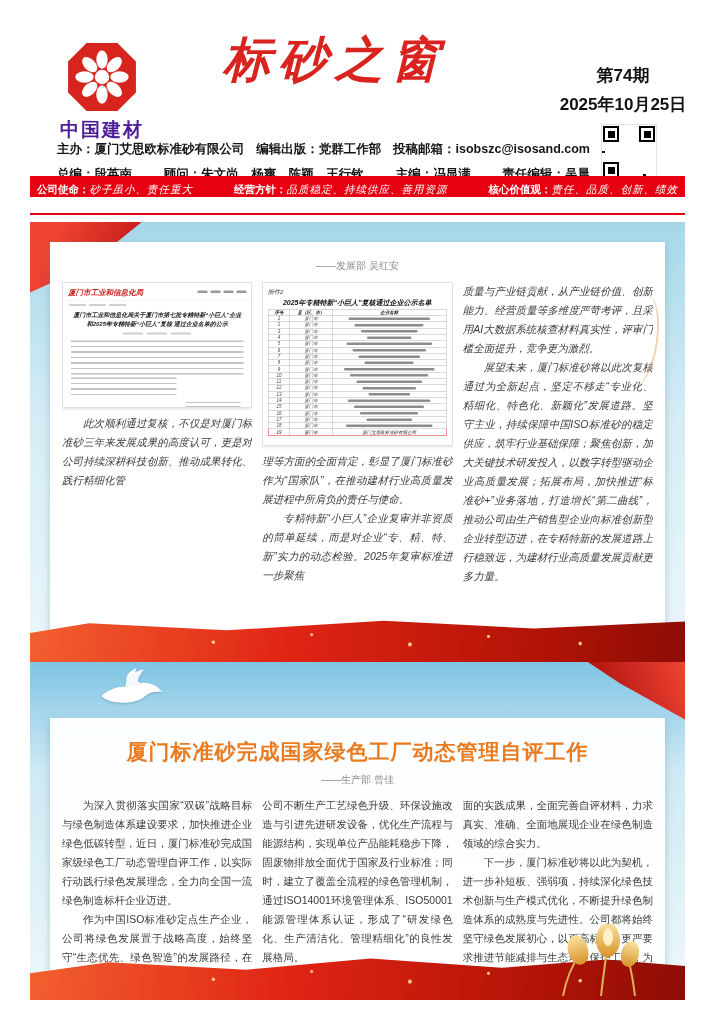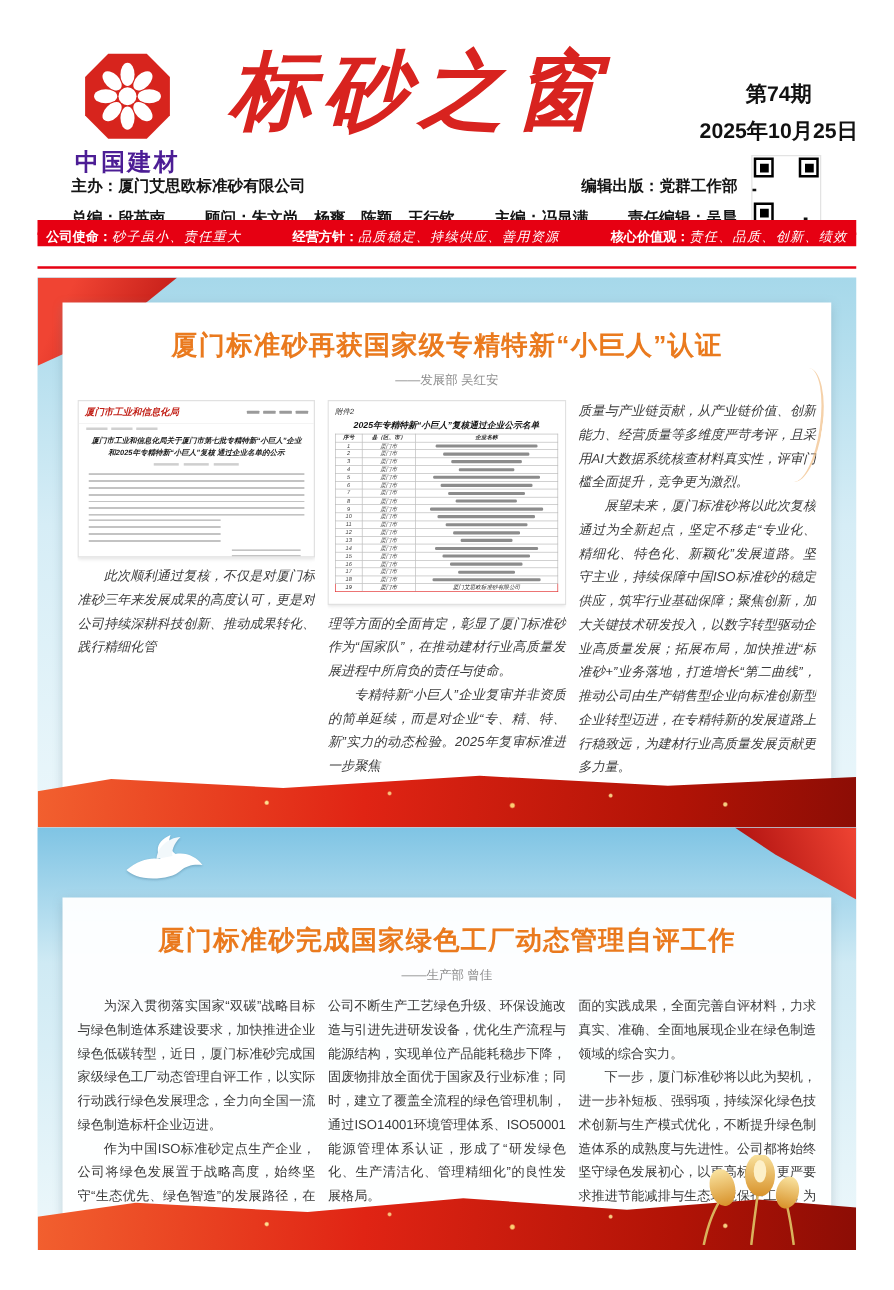--- a/index.html
+++ b/index.html
@@ -5,21 +5,21 @@
   * { margin:0; padding:0; box-sizing:border-box; }
   html,body { width:715px; }
   body { height:1032px; position:relative; background:#fff; font-family:"Liberation Sans",sans-serif; color:#222; overflow:hidden; }
 
   
   .logo { position:absolute; left:56px; top:40px; width:92px; text-align:center; }
   .logo svg { width:74px; height:74px; display:block; margin:0 auto; }
   .logo-text { color:#4c1d95; font-weight:800; font-size:19px; letter-spacing:2px; margin-top:3px; }
 
   .paper-title { position:absolute; left:150px; top:28px; width:370px; text-align:center;
-    font-family:"DejaVu Serif",serif; font-style:italic; font-weight:900; font-size:68px;
+    font-family:"DejaVu Serif",serif; font-style:italic; font-weight:900; font-size:48px;
     color:#d8231f; letter-spacing:8px; white-space:nowrap; }
 
   .issue-block { position:absolute; left:548px; top:62px; width:150px; text-align:center;
     font-size:17px; font-weight:700; color:#111; line-height:1.7; }
 
   .qr-wrap { position:absolute; left:595px; top:124px; width:68px; text-align:center; }
   .qr { position:relative; width:56px; height:56px; margin:0 auto; background:#fff; border:1px solid #e3e3e3;
         display:grid; grid-template-columns:repeat(21,1fr); grid-template-rows:repeat(21,1fr); }
   .qr .c { background:#111; }
   .finder { position:absolute; width:16px; height:16px; border:2.5px solid #000; background:#fff; }
@@ -595,20 +595,21 @@
       <span></span>
       <span></span>
     </div>
   <div class="qr-caption">公司微信公众号</div>
 </div>
 
 <div class="masthead">
   <div class="row">
     <span><b>主办：</b><span>厦门艾思欧标准砂有限公司</span></span>
     <span><b>编辑出版：</b><span>党群工作部</span></span>
+    <span><b>投稿邮箱：</b><span>isobszc@isosand.com</span></span>
   </div>
   <div class="row">
     <span><b>总编：</b><span>段英南</span></span>
     <span><b>顾问：</b><span>朱文尚、杨爽、陈颖、王行钦</span></span>
     <span><b>主编：</b><span>冯显满</span></span>
     <span><b>责任编辑：</b><span>吴晨</span></span>
   </div>
 </div>
 
 <div class="rule rule-a"></div>
@@ -616,21 +617,20 @@
   <span><b>公司使命：</b><i>砂子虽小、责任重大</i></span>
   <span><b>经营方针：</b><i>品质稳定、持续供应、善用资源</i></span>
   <span><b>核心价值观：</b><i>责任、品质、创新、绩效</i></span>
 </div>
 <div class="rule rule-b"></div>
 
 <div class="section sec1">
   <div class="ribbon-tl"></div>
   <div class="card card1">
     <div class="swirl"></div>
-    <h1 class="art-title">厦门标准砂再获国家级专精特新“小巨人”认证</h1>
     <div class="byline">——发展部 吴红安</div>
     <div class="cols">
       <div class="col">
         <div class="fig fig-site">
           <div class="half">
             <div class="gov-head">
               <span class="gov-name">厦门市工业和信息化局</span>
               <span class="gov-nav">
                   <i></i>
                   <i></i>

